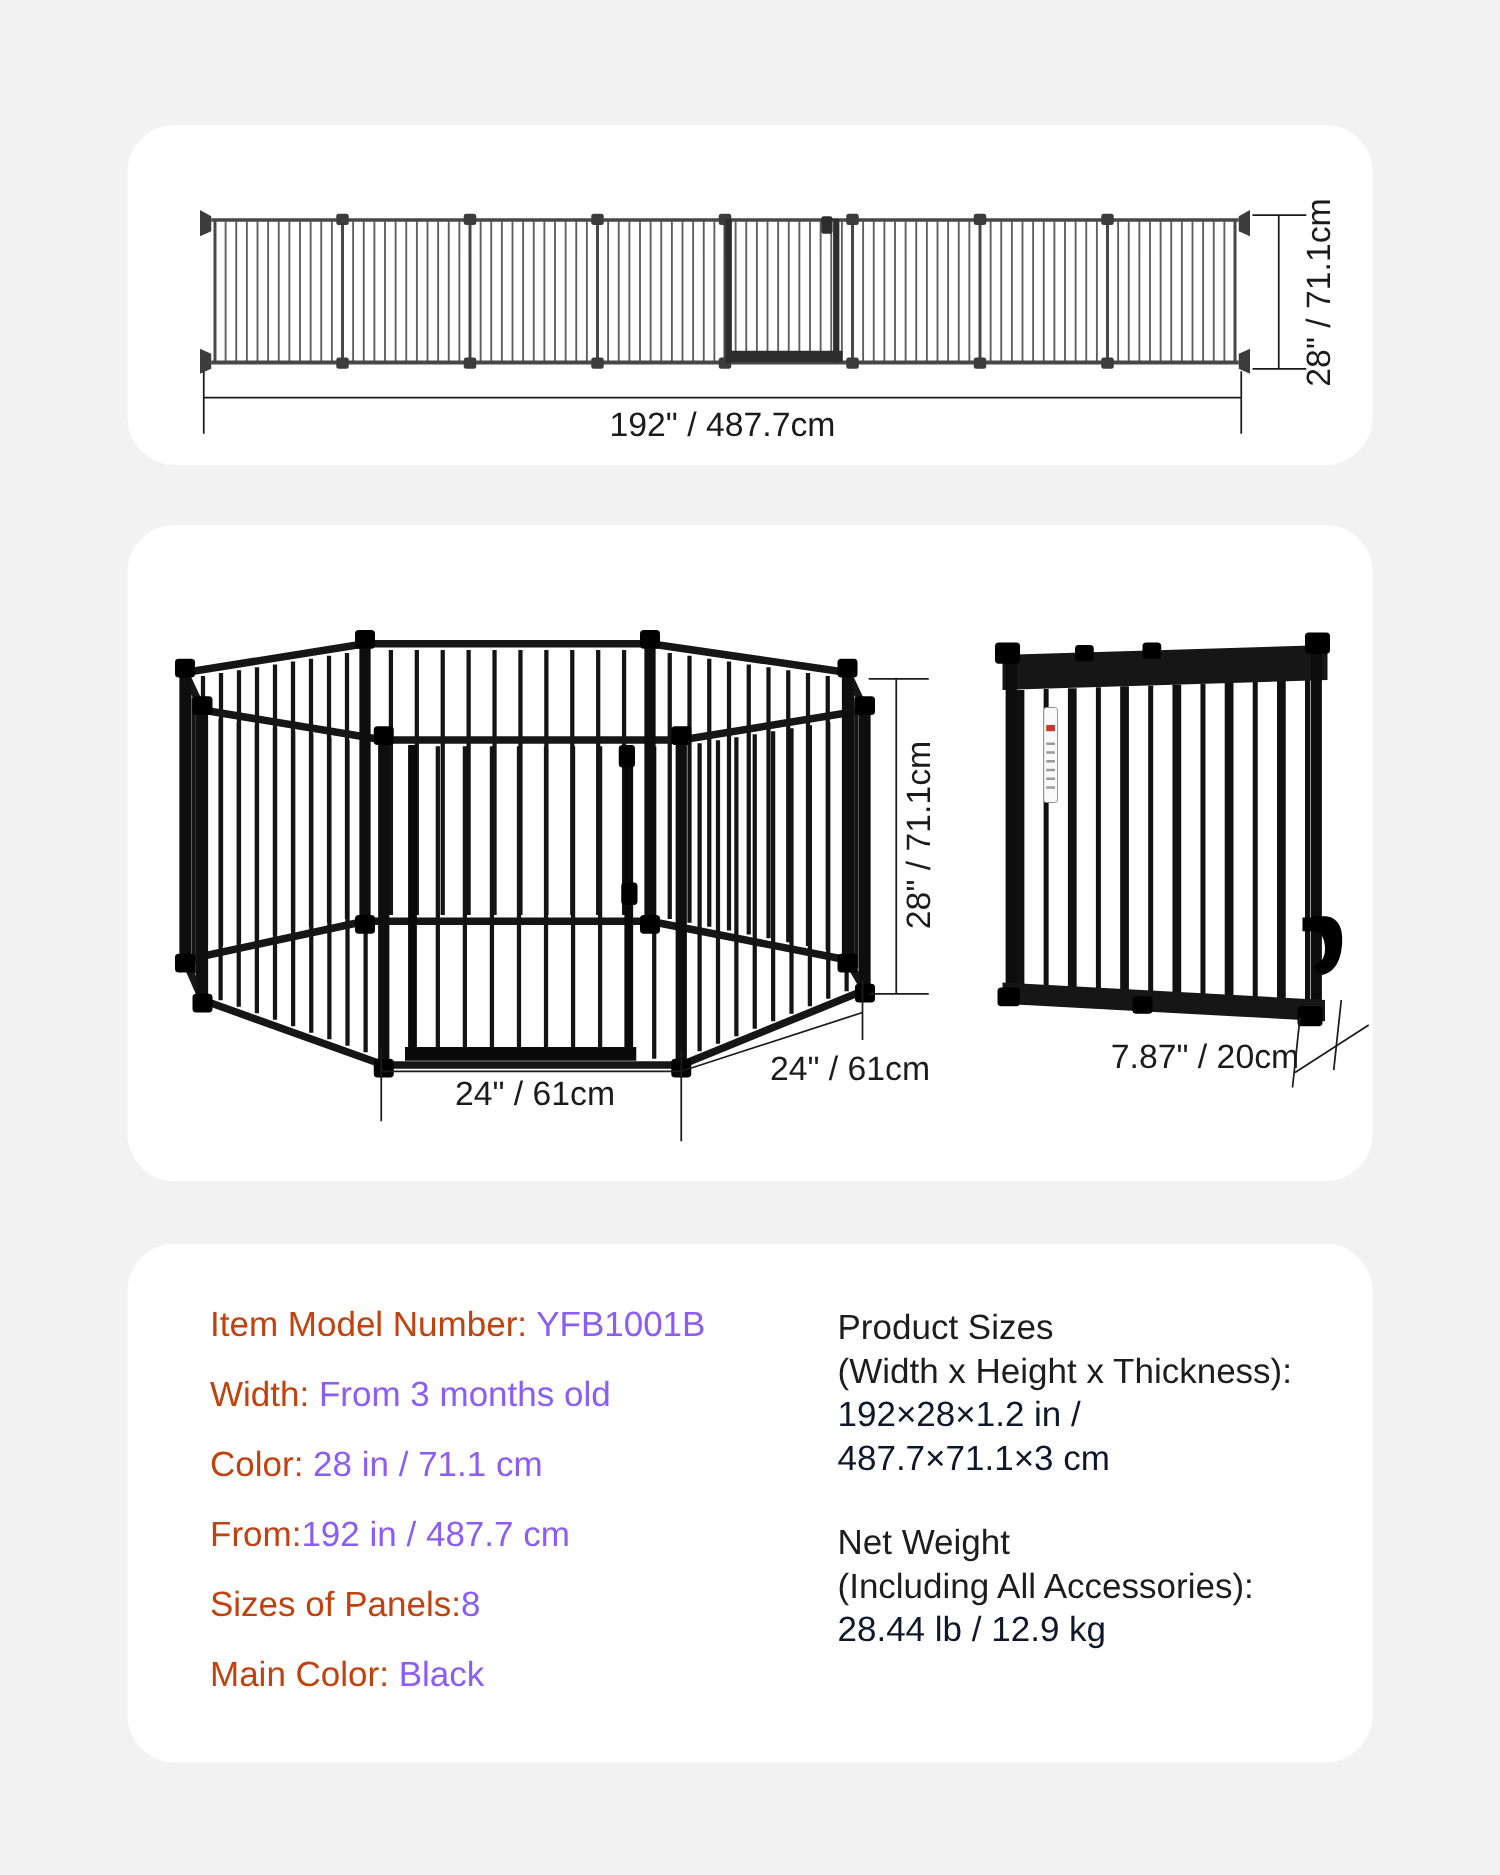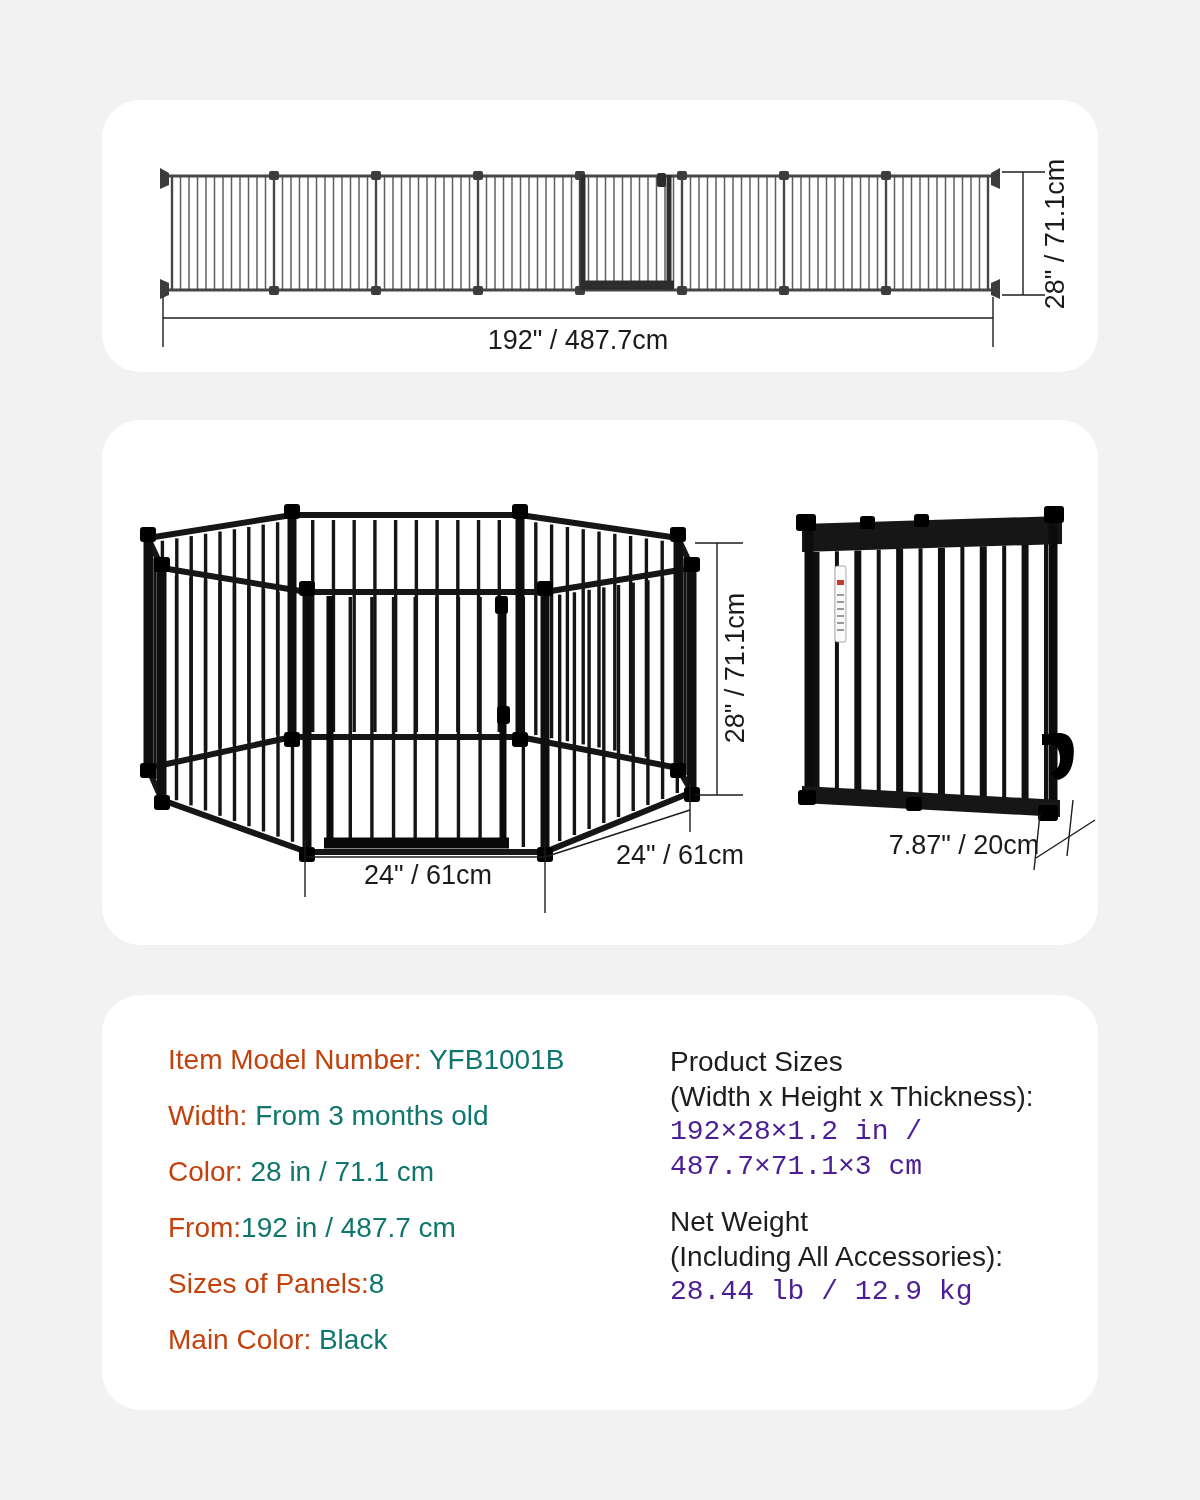--- a/index.html
+++ b/index.html
@@ -21,25 +21,25 @@
     font-size:27px;fill:#1B1B1B;
     font-family:"Liberation Sans","DejaVu Sans",sans-serif;
   }
   
   .spec-left{position:absolute;left:66px;top:51px;}
   .spec-row{
     font-size:28px;line-height:28px;margin-bottom:28px;
     color:#1D1D1D;white-space:pre;
   }
   .spec-row .lab{color:#c2410c;white-space:pre;}
-  .spec-row .val{color:#0f766e;}
+  .spec-row .val{color:#8b5cf6;}
   .spec-right{position:absolute;left:568px;top:49px;width:420px;}
   .spec-block .line{font-size:28px;line-height:35px;color:#1D1D1D;}
-  .spec-block .line.value{color:#4c1d95;font-family:Liberation Mono, monospace;}
-  .spec-block.block2{margin-top:20px;}
+  .spec-block .line.value{color:#0f172a;}
+  .spec-block.block2{margin-top:32px;}
 </style>
 </head>
 <body>
 
 <div class="canvas">
 
   <div class="card" id="card-flat">
     <svg class="diagram" width="996" height="272" viewBox="0 0 996 272">
       <g id="fence-art">
           <line x1="78.5" y1="77" x2="78.5" y2="189" stroke="#5E5E5E" stroke-width="1.5" stroke-linecap="butt"></line>

